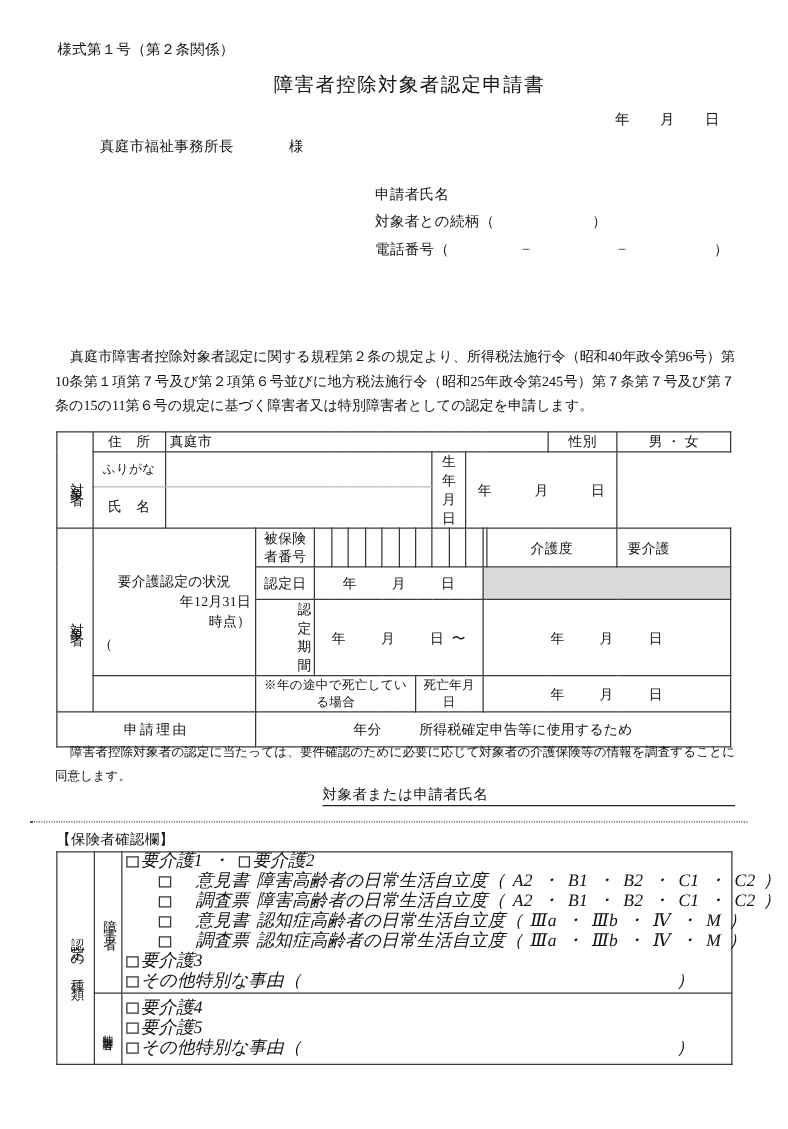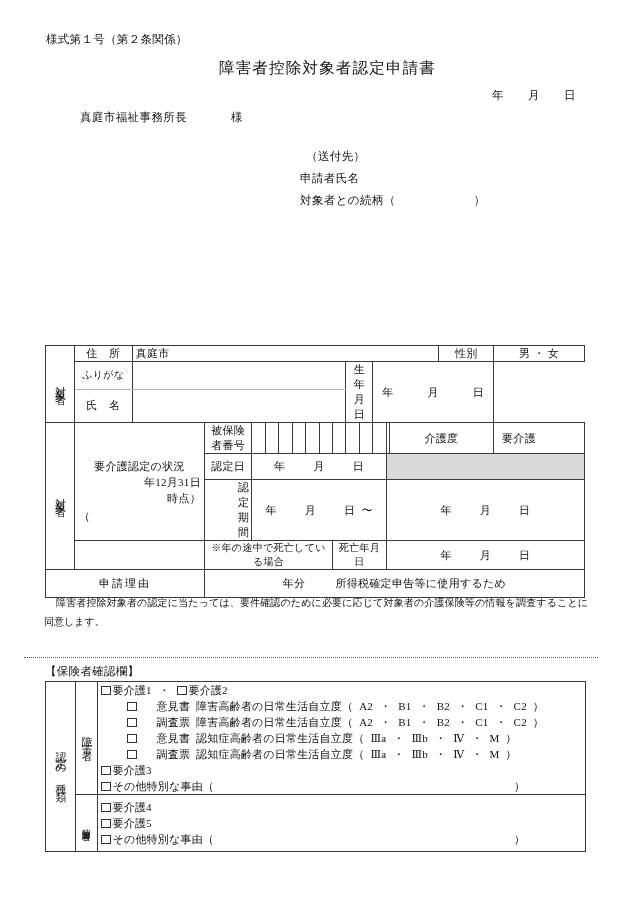--- a/index.html
+++ b/index.html
@@ -206,22 +206,23 @@
     text-orientation: upright;
     letter-spacing: 1px;
     font-size: 8.5px;
     line-height: 1;
     display: inline-block;
   }
   .chk-area { padding: 3px 6px 4px 6px; }
   .chk-row {
     line-height: 16px;
     white-space: nowrap;
-    font-size: 11px;
+    font-size: 14px;
     letter-spacing: .2px;
+    font-style: italic;
   }
   .chk-row.sub { padding-left: 26px; }
   .box {
     display: inline-block;
     width: 7.5px;
     height: 7.5px;
     border: 1px solid #333;
     margin-right: 2px;
     vertical-align: -1px;
     background: #fff;
@@ -243,31 +244,34 @@
 
   <div class="date-line">
     <span>年</span><span class="sp"></span><span>月</span><span class="sp"></span><span>日</span>
   </div>
 
   <div class="addressee">
     <span>真庭市福祉事務所長</span><span class="sama">様</span>
   </div>
 
   <div class="applicant">
-    <div class="row indent">
-      <span>（送付先）</span>
-    </div>
     <div class="row">
       <span>申請者氏名</span>
     </div>
     <div class="row">
       <span>対象者との続柄（</span><span class="gap-lg"></span><span>）</span>
     </div>
-  </div>
-
+    <div class="row">
+      <span>電話番号（</span><span class="gap-sm"></span><span>−</span><span class="gap-md"></span><span>−</span><span class="gap-md"></span><span>）</span>
+    </div>
+  </div>
+
+  <div class="legal">
+    <span class="ind">真庭市障害者控除対象者認定に関する規程第２条の規定より、所得税法施行令（昭和40年政令第96号）第10条第１項第７号及び第２項第６号並びに地方税法施行令（昭和25年政令第245号）第７条第７号及び第７条の15の11第６号の規定に基づく障害者又は特別障害者としての認定を申請します。</span>
+  </div>
 
   <table class="grid" id="main-table">
     <colgroup>
       <col style="width:28px">
       <col style="width:56px">
       <col style="width:70px">
       <col style="width:46px">
       <col style="width:13px">
         <col style="width:13px">
         <col style="width:13px">
@@ -368,20 +372,23 @@
         <span>年分</span><span class="lbl-gap-lg"></span><span>所得税確定申告等に使用するため</span>
       </td>
     </tr>
   </tbody>
     </table>
 
   <div class="consent">
     <span class="ind">障害者控除対象者の認定に当たっては、要件確認のために必要に応じて対象者の介護保険等の情報を調査することに同意します。</span>
   </div>
 
+  <div class="sign-line">
+    <span>対象者または申請者氏名</span>
+  </div>
 
   <div class="dotted-sep"></div>
 
   <div class="insurer-title">【保険者確認欄】</div>
 
   <table class="grid" id="insurer-table">
     <colgroup>
       <col style="width:30px">
       <col style="width:22px">
       <col style="width:488px">

